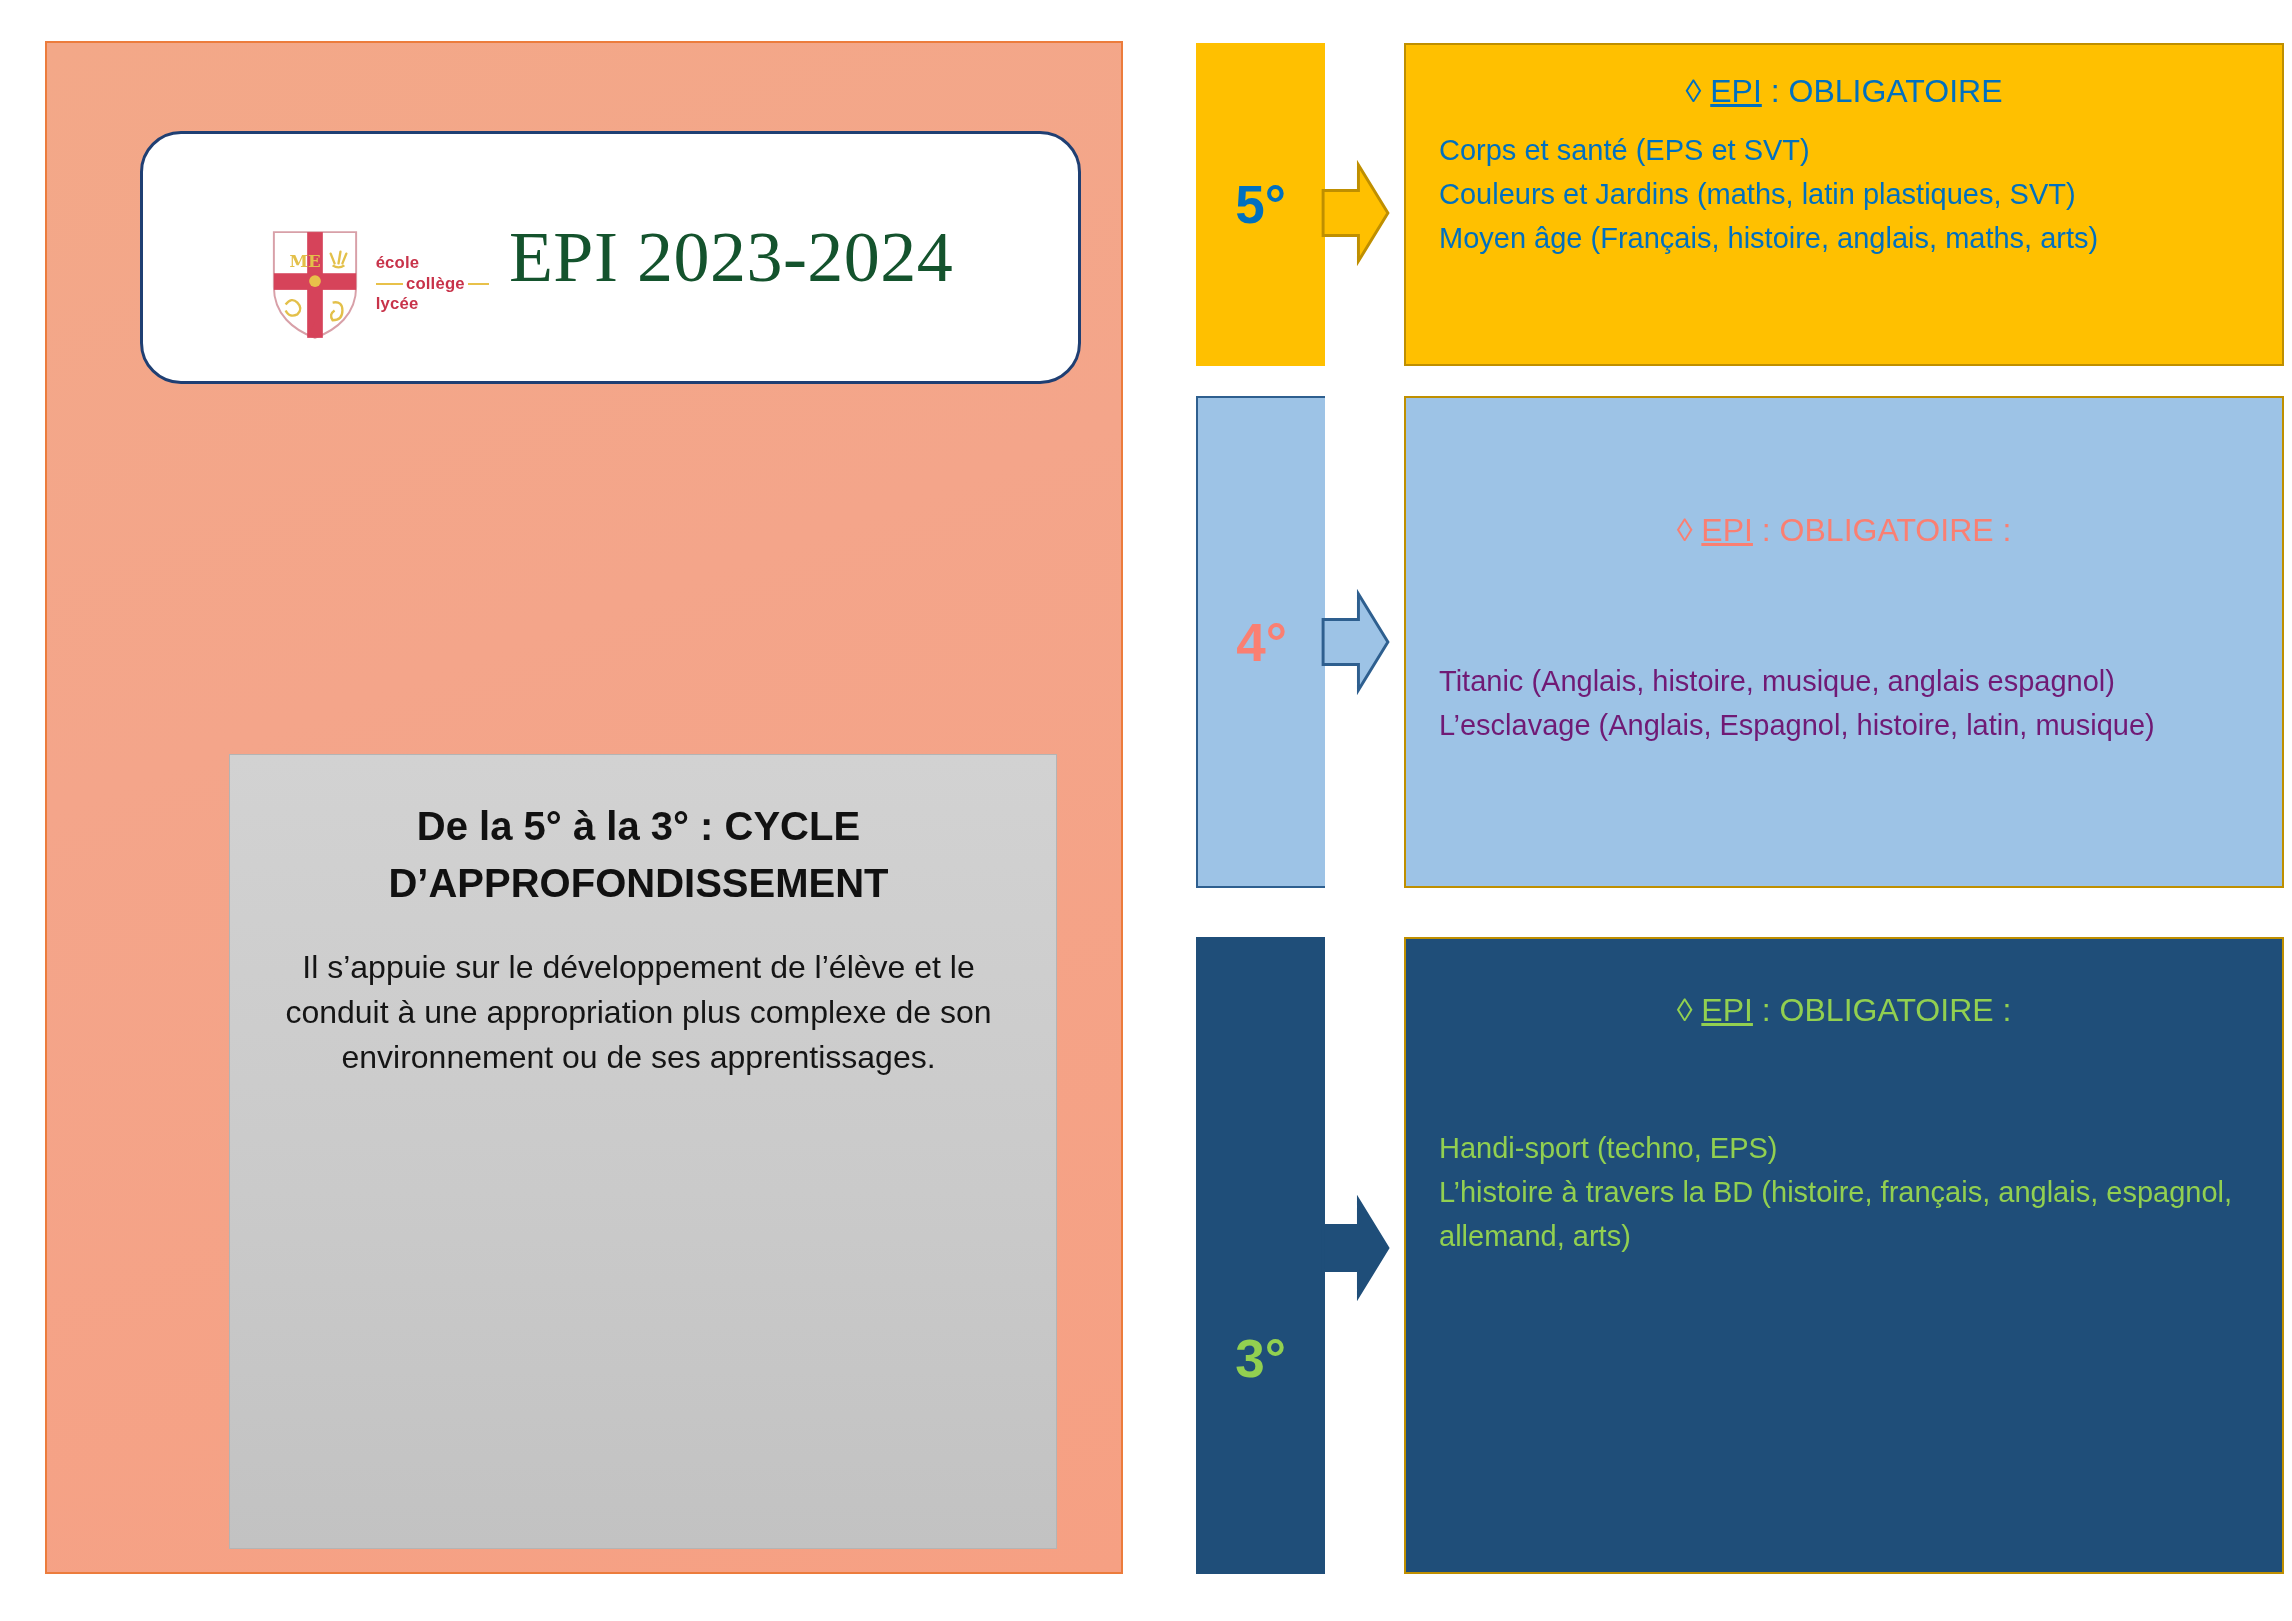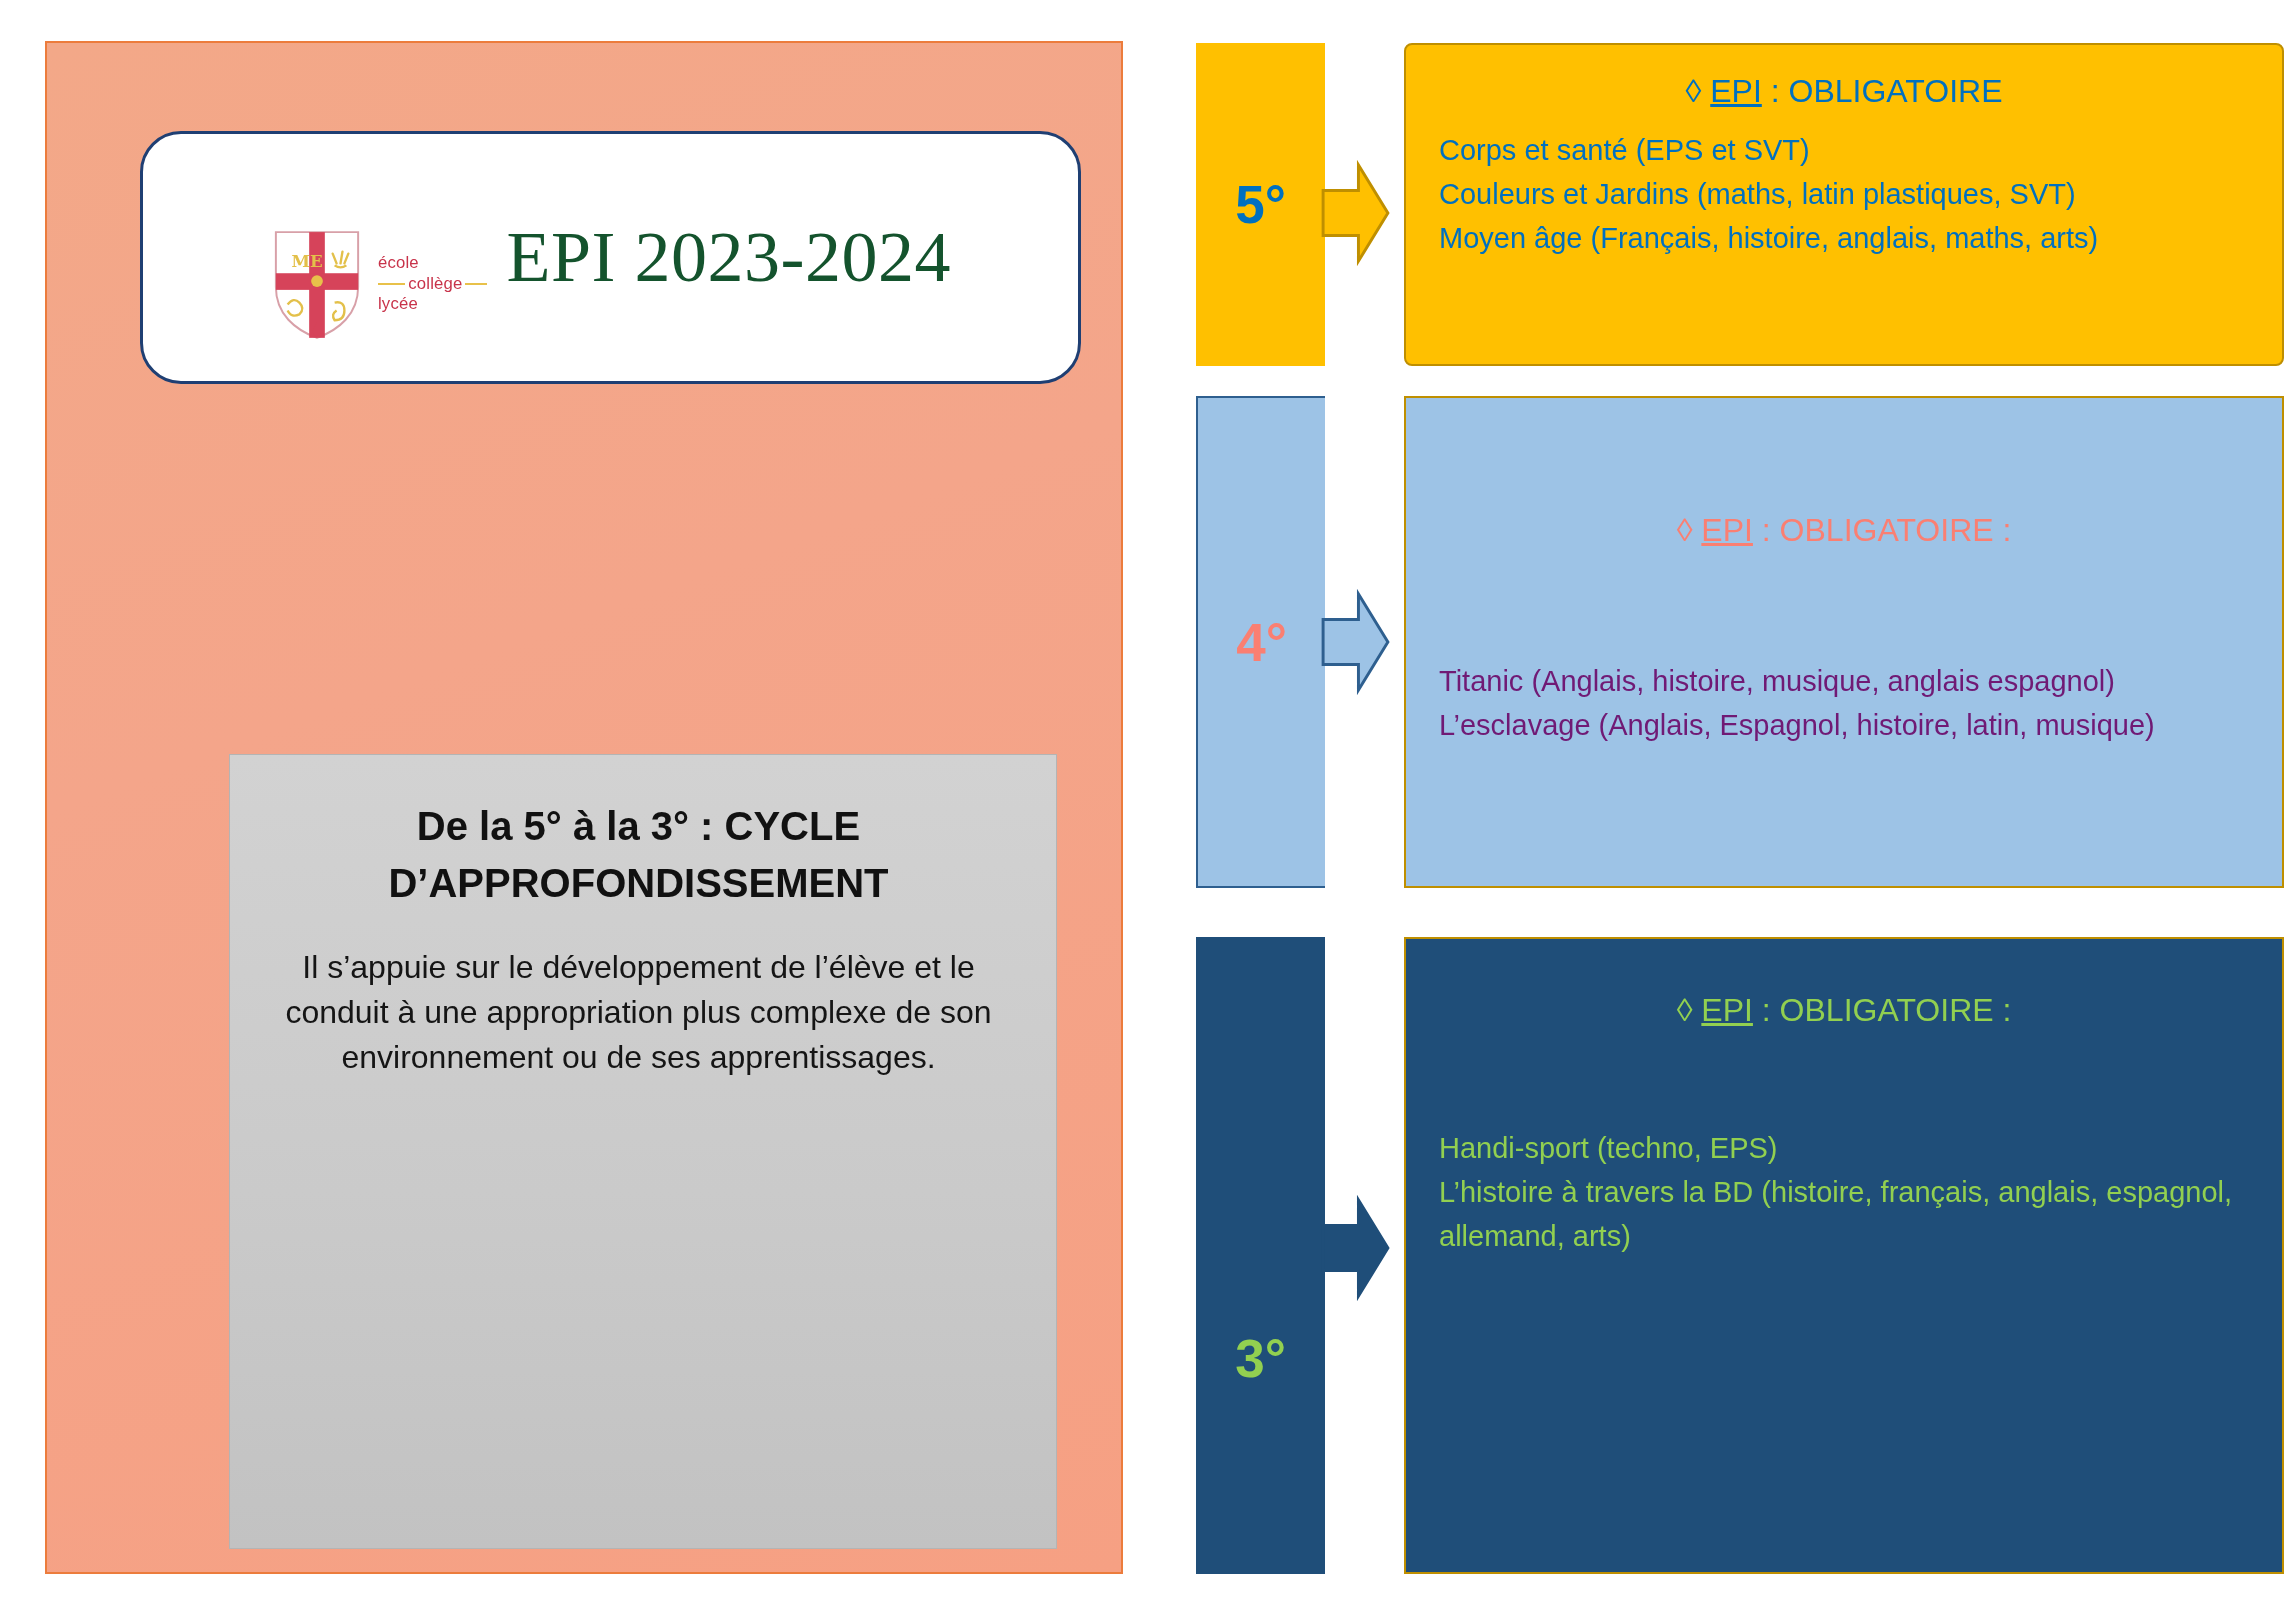--- a/index.html
+++ b/index.html
@@ -30,21 +30,21 @@
     gap:13.7px;
   }
   .logo-wrap{
     display:flex;align-items:center;gap:14px;
     margin-top:53px;
   }
   .logo-svg{display:block;}
   .logo-text{
     display:flex;flex-direction:column;
     font-size:16.7px;line-height:1.22;
-    color:#c8334a;font-weight:400;
+    color:#c8334a;font-weight:700;
     letter-spacing:0.2px;
   }
   .logo-text .l-collegeline{display:flex;align-items:center;gap:2.9px;white-space:nowrap;}
   .goldrule{display:inline-block;height:2.9px;width:27.4px;background:#e8c14a;}
   .goldrule.short{width:21.6px;}
   .main-title{
     font-family:"Liberation Serif", serif;
     font-size:72px;color:#14532d;
     letter-spacing:0.5px;white-space:nowrap;
     margin-left:5.9px;
@@ -104,21 +104,21 @@
     width:69px;height:108px;
   }
 
   
   .card{
     position:absolute;right:0;top:0;bottom:0;left:208px;
     box-sizing:border-box;
     border:2.9px solid #bf8f00;
     padding:25.5px 33px;
   }
-  .card-5{background:#ffc000;border-radius:8px;}
+  .card-5{background:#ffc000;}
   .card-4{background:#9dc3e6;}
   .card-3{background:#1f4e79;}
 
   .card-title{
     text-align:center;font-size:32px;line-height:1.3;
     margin:0;white-space:nowrap;
   }
   .card-title .u{text-decoration:underline;}
   .t-5{color:#0070c0;}
   .t-4{color:#fa7f72;}

